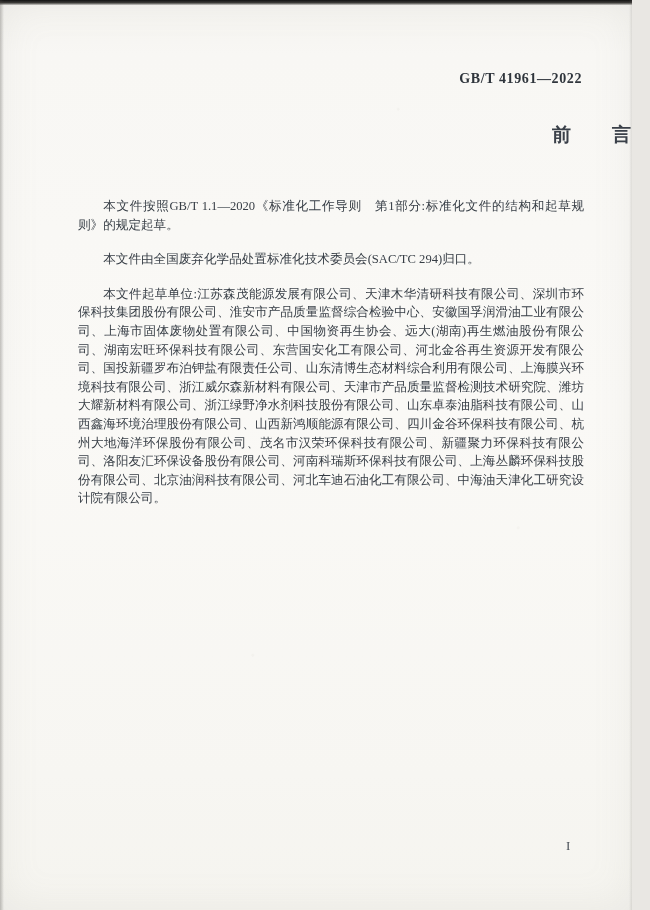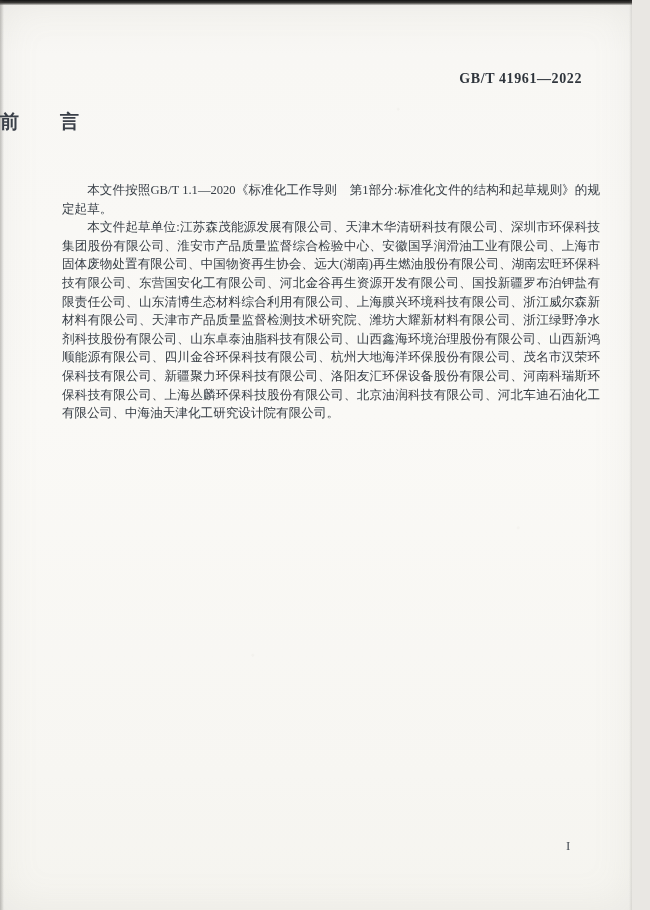--- a/index.html
+++ b/index.html
@@ -41,43 +41,43 @@
     position: absolute;
     top: 71px;
     right: 50px;
     font-size: 14px;
     font-weight: bold;
     letter-spacing: 0.6px;
     color: #2f353c;
   }
   .fw-title {
     position: absolute;
-    top: 109px;
+    top: 122px;
     left: 0;
     width: 100%;
-    text-align: left;
+    text-align: right;
     font-family: "DejaVu Sans", "Liberation Sans", sans-serif;
     font-weight: bold;
     font-size: 19px;
     letter-spacing: 1px;
     color: #3a4049;
   }
   .content {
     position: absolute;
     left: 62px;
     top: 181px;
     width: 538px;
     font-size: 12.6px;
     line-height: 18.6px;
     text-align: justify;
     text-justify: inter-ideograph;
     color: #363d45;
   }
   .content p {
-    margin: 0;
+    margin: 16px;
     text-indent: 2em;
   }
   .page-num {
     position: absolute;
     left: 566px;
     top: 838px;
     font-size: 13px;
     color: #4a5058;
     letter-spacing: 0.5px;
   }
@@ -101,17 +101,18 @@
   <div class="scan-edge-left"></div>
   <div class="scan-edge-right"></div>
   <div class="paper-grain"></div>
 
   <div class="doc-code">GB/T 41961—2022</div>
 
   <div class="fw-title">前　　言</div>
 
   <div class="content">
     <p>本文件按照GB/T 1.1—2020《标准化工作导则　第1部分:标准化文件的结构和起草规则》的规定起草。</p>
+    <p>本文件由全国废弃化学品处置标准化技术委员会(SAC/TC 294)归口。</p>
     <p>本文件起草单位:江苏森茂能源发展有限公司、天津木华清研科技有限公司、深圳市环保科技集团股份有限公司、淮安市产品质量监督综合检验中心、安徽国孚润滑油工业有限公司、上海市固体废物处置有限公司、中国物资再生协会、远大(湖南)再生燃油股份有限公司、湖南宏旺环保科技有限公司、东营国安化工有限公司、河北金谷再生资源开发有限公司、国投新疆罗布泊钾盐有限责任公司、山东清博生态材料综合利用有限公司、上海膜兴环境科技有限公司、浙江威尔森新材料有限公司、天津市产品质量监督检测技术研究院、潍坊大耀新材料有限公司、浙江绿野净水剂科技股份有限公司、山东卓泰油脂科技有限公司、山西鑫海环境治理股份有限公司、山西新鸿顺能源有限公司、四川金谷环保科技有限公司、杭州大地海洋环保股份有限公司、茂名市汉荣环保科技有限公司、新疆聚力环保科技有限公司、洛阳友汇环保设备股份有限公司、河南科瑞斯环保科技有限公司、上海丛麟环保科技股份有限公司、北京油润科技有限公司、河北车迪石油化工有限公司、中海油天津化工研究设计院有限公司。</p>
   </div>
 
   <div class="page-num">I</div>
 </div>
 
 </body></html>

